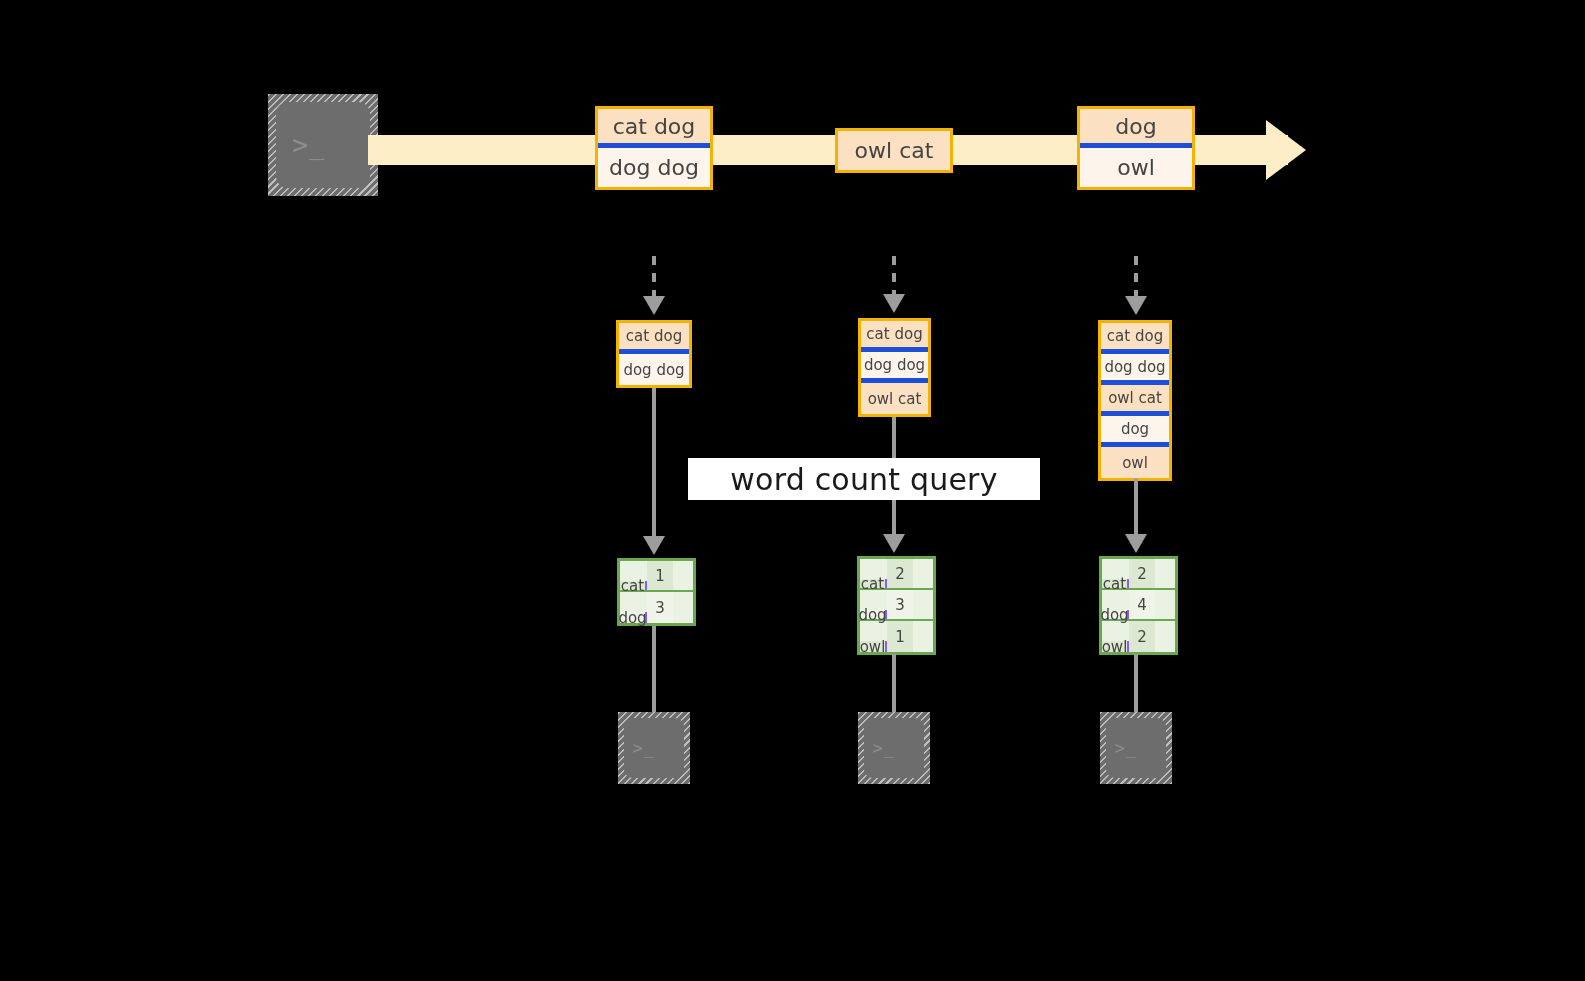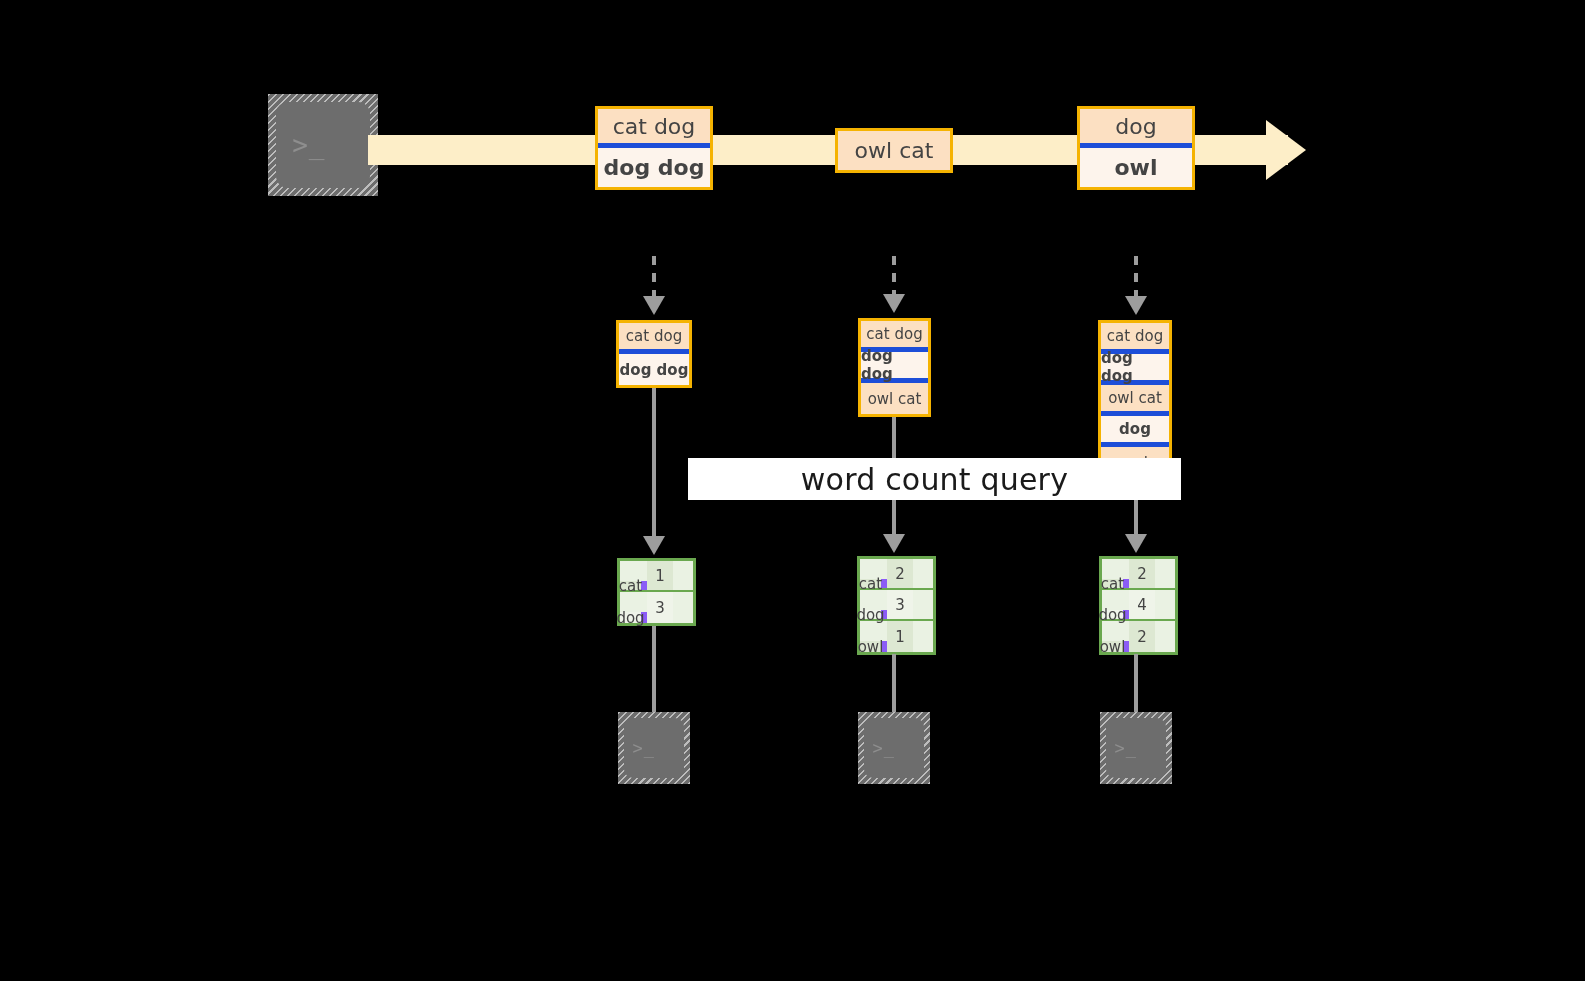--- a/index.html
+++ b/index.html
@@ -55,21 +55,21 @@
     background:#fdf1e3;
   }
   .ebox .row{
     box-sizing:border-box;
     display:flex;align-items:center;justify-content:center;
     color:#444;
     border-bottom:5px solid #1d4ed8;
   }
   .ebox .row:last-child{border-bottom:none;}
   .ebox .row.shade{background:#fce0c2;}
-  .ebox .row.light{background:#fdf4ec;font-weight:bold;}
+  .ebox .row.light{background:#fdf4ec;}
 
   
   .ebox.stream .row{height:39px;font-size:22px;}
   
   .ebox.state{border-width:3px;}
   .ebox.state .row{height:31px;font-size:15px;}
 
   
   .gbox{
     position:absolute;box-sizing:border-box;
@@ -78,21 +78,21 @@
   }
   .gbox .grow{
     display:flex;height:31px;box-sizing:border-box;
     border-bottom:2px solid #6aa84f;
   }
   .gbox .grow:last-child{border-bottom:none;}
   .gbox .gk,.gbox .gv{
     display:flex;align-items:center;justify-content:center;
     font-size:15px;color:#444;box-sizing:border-box;
   }
-  .gbox .gk{width:27px;border-right:6px solid #8b5cf6;margin-top:20px;}
+  .gbox .gk{width:27px;border-right:2px solid #8b5cf6;margin-top:20px;}
   .gbox .gv{width:26px;}
   .gbox .grow.shade .gk,.gbox .grow.shade .gv{background:#dde8d2;}
   .gbox .grow.light .gk,.gbox .grow.light .gv{background:#eff4e9;}
 
   
   .vline{position:absolute;width:4px;background:#9d9d9d;}
   .vdash{
     position:absolute;width:4px;
     background:repeating-linear-gradient(to bottom,#9d9d9d 0 9px,rgba(0,0,0,0) 9px 17px);
   }
@@ -233,15 +233,15 @@
   </div>
 
   <div class="vline" style="left:1134px;top:654px;height:62px;"></div>
   <div class="ahead" style="left:1125px;top:712px;"></div>
 
   <div class="term small" style="left:1100px;top:712px;width:72px;height:72px;">
     <div class="inner"></div>
     <div class="glyph">&gt;_</div>
   </div>
 
-  <div class="banner" style="left:688px;top:458px;width:493px;height:42px;">word count query</div>
+  <div class="banner" style="left:688px;top:458px;width:352px;height:42px;">word count query</div>
 
 </div>
 
 </body></html>

